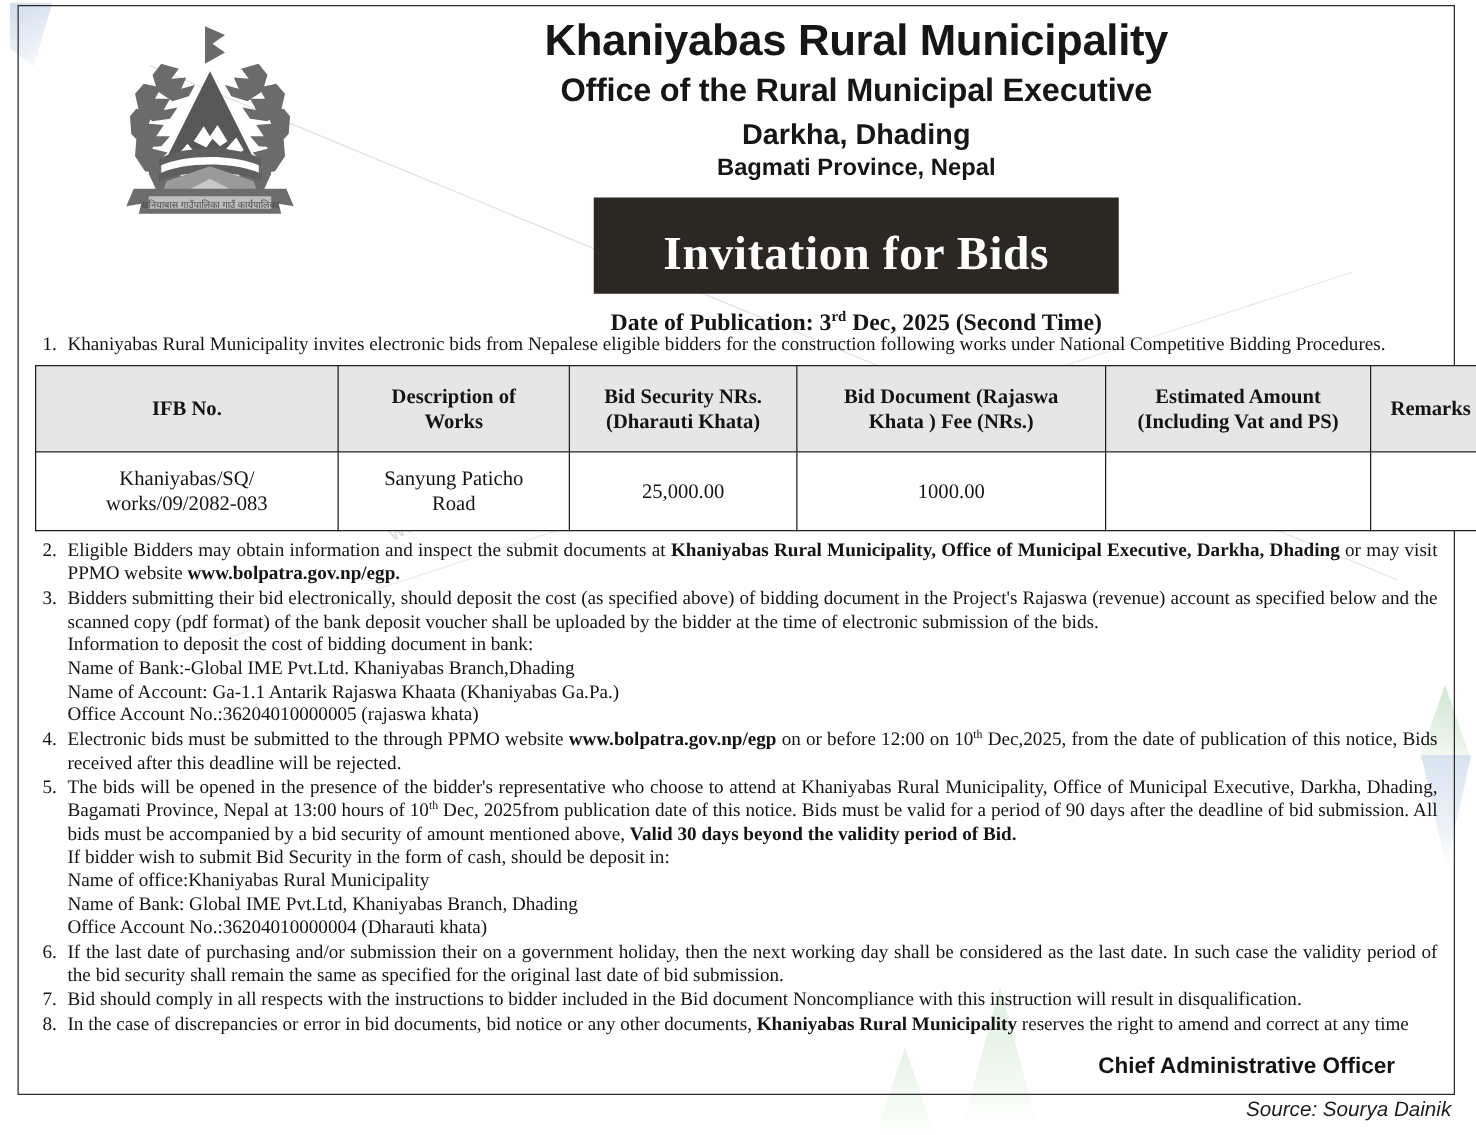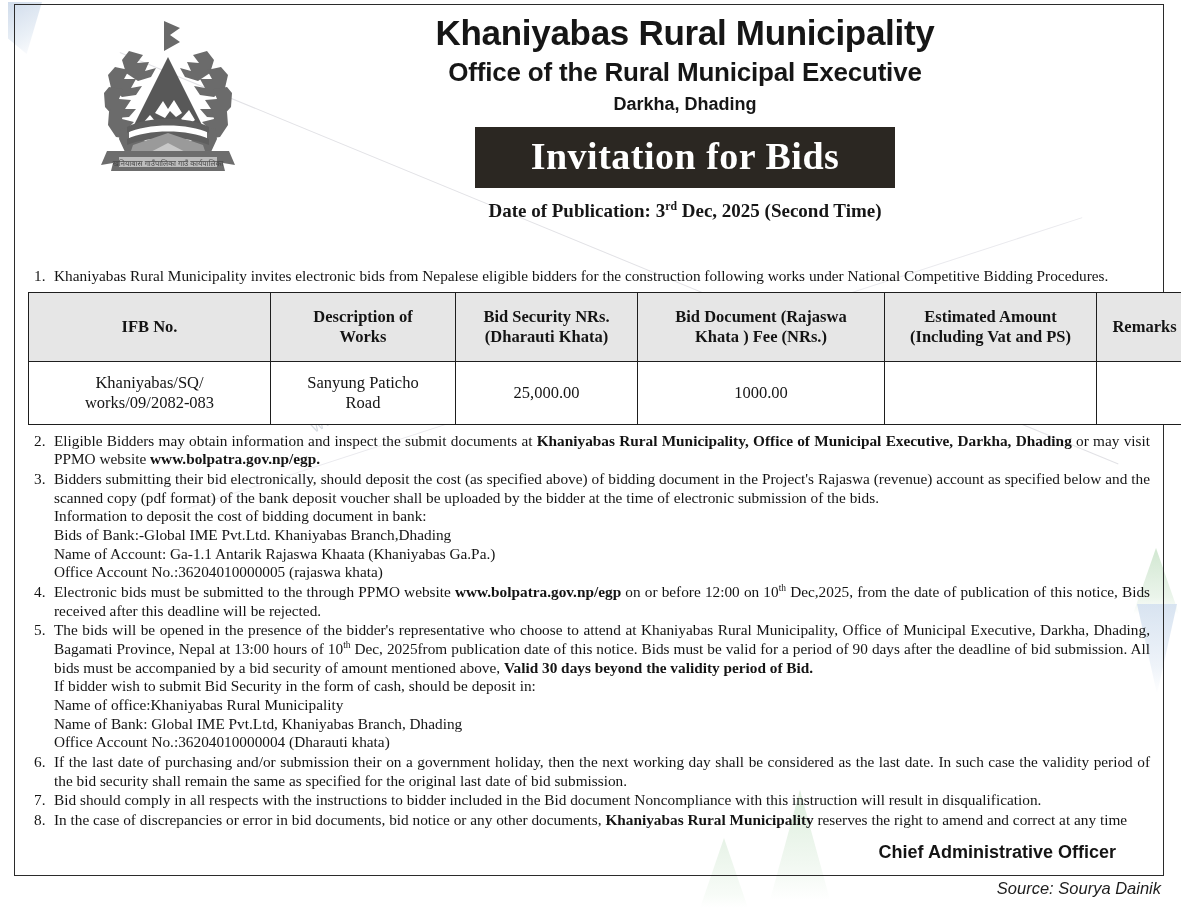--- a/index.html
+++ b/index.html
@@ -142,40 +142,40 @@
     line-height: 1.12;
   }
   .h-office {
     font-size: 26px;
     font-weight: 700;
     color: #161616;
     margin-top: 5px;
     letter-spacing: -0.2px;
   }
   .h-place {
-    font-size: 18px;
+    font-size: 23px;
     font-weight: 700;
     color: #161616;
     margin-top: 6px;
   }
   .h-province {
     font-size: 19px;
     font-weight: 700;
     color: #161616;
     margin-top: 3px;
   }
   .ifb-banner {
     display: inline-block;
     background: #2b2722;
     color: #ffffff;
     font-family: "Liberation Serif", serif;
     font-weight: 700;
     font-size: 38px;
     line-height: 1;
-    padding: 10px 56px 13px 56px;
+    padding: 26px 56px 13px 56px;
     margin-top: 12px;
     letter-spacing: 0.5px;
   }
   .pub-date {
     font-family: "Liberation Serif", serif;
     font-weight: 700;
     font-size: 19px;
     color: #161616;
     margin-top: 12px;
   }
@@ -326,20 +326,21 @@
             <path d="M34 142 L132 142 L132 152 L34 152 Z" fill="#ffffff" opacity=".55"></path>
           </g>
           <text x="83" y="151" text-anchor="middle" font-size="7.5" fill="#4a4a4a" font-family="Liberation Sans, sans-serif">खनियाबास गाउँपालिका गाउँ कार्यपालिका</text>
         </svg>
       </div>
 
       <div class="head-text">
         <div class="h-org">Khaniyabas Rural Municipality</div>
         <div class="h-office">Office of the Rural Municipal Executive</div>
         <div class="h-place">Darkha, Dhading</div>
+        <div class="h-province">Bagmati Province, Nepal</div>
         <div class="ifb-banner">Invitation for Bids</div>
         <div class="pub-date"><span>Date of Publication: 3</span><sup>rd</sup><span> Dec, 2025 (Second Time)</span></div>
       </div>
     </div>
 
     <div class="body-area">
 
       <div class="item">
         <div class="item-num">1.</div>
         <div class="item-body justify">Khaniyabas Rural Municipality invites electronic bids from Nepalese eligible bidders for the construction following works under National Competitive Bidding Procedures.</div>
@@ -393,21 +394,21 @@
       <div class="item">
         <div class="item-num">2.</div>
         <div class="item-body justify"><span>Eligible Bidders may obtain information and inspect the submit documents at </span><b>Khaniyabas Rural Municipality, Office of Municipal Executive, Darkha, Dhading</b><span> or may visit PPMO website </span><b>www.bolpatra.gov.np/egp.</b></div>
       </div>
 
       <div class="item">
         <div class="item-num">3.</div>
         <div class="item-body">
           <div class="justify">Bidders submitting their bid electronically, should deposit the cost (as specified above) of bidding document in the Project's Rajaswa (revenue) account as specified below and the scanned copy (pdf format) of the bank deposit voucher shall be uploaded by the bidder at the time of electronic submission of the bids.</div>
           <div>Information to deposit the cost of bidding document in bank:</div>
-          <div>Bids of Bank:-Global IME Pvt.Ltd. Khaniyabas Branch,Dhading</div>
+          <div>Name of Bank:-Global IME Pvt.Ltd. Khaniyabas Branch,Dhading</div>
           <div>Name of Account: Ga-1.1 Antarik Rajaswa Khaata (Khaniyabas Ga.Pa.)</div>
           <div>Office Account No.:36204010000005 (rajaswa khata)</div>
         </div>
       </div>
 
       <div class="item">
         <div class="item-num">4.</div>
         <div class="item-body justify"><span>Electronic bids must be submitted to the through PPMO website </span><b>www.bolpatra.gov.np/egp</b><span> on or before 12:00 on 10</span><sup>th</sup><span> Dec,2025, from the date of publication of this notice, Bids received after this deadline will be rejected.</span></div>
       </div>
 

